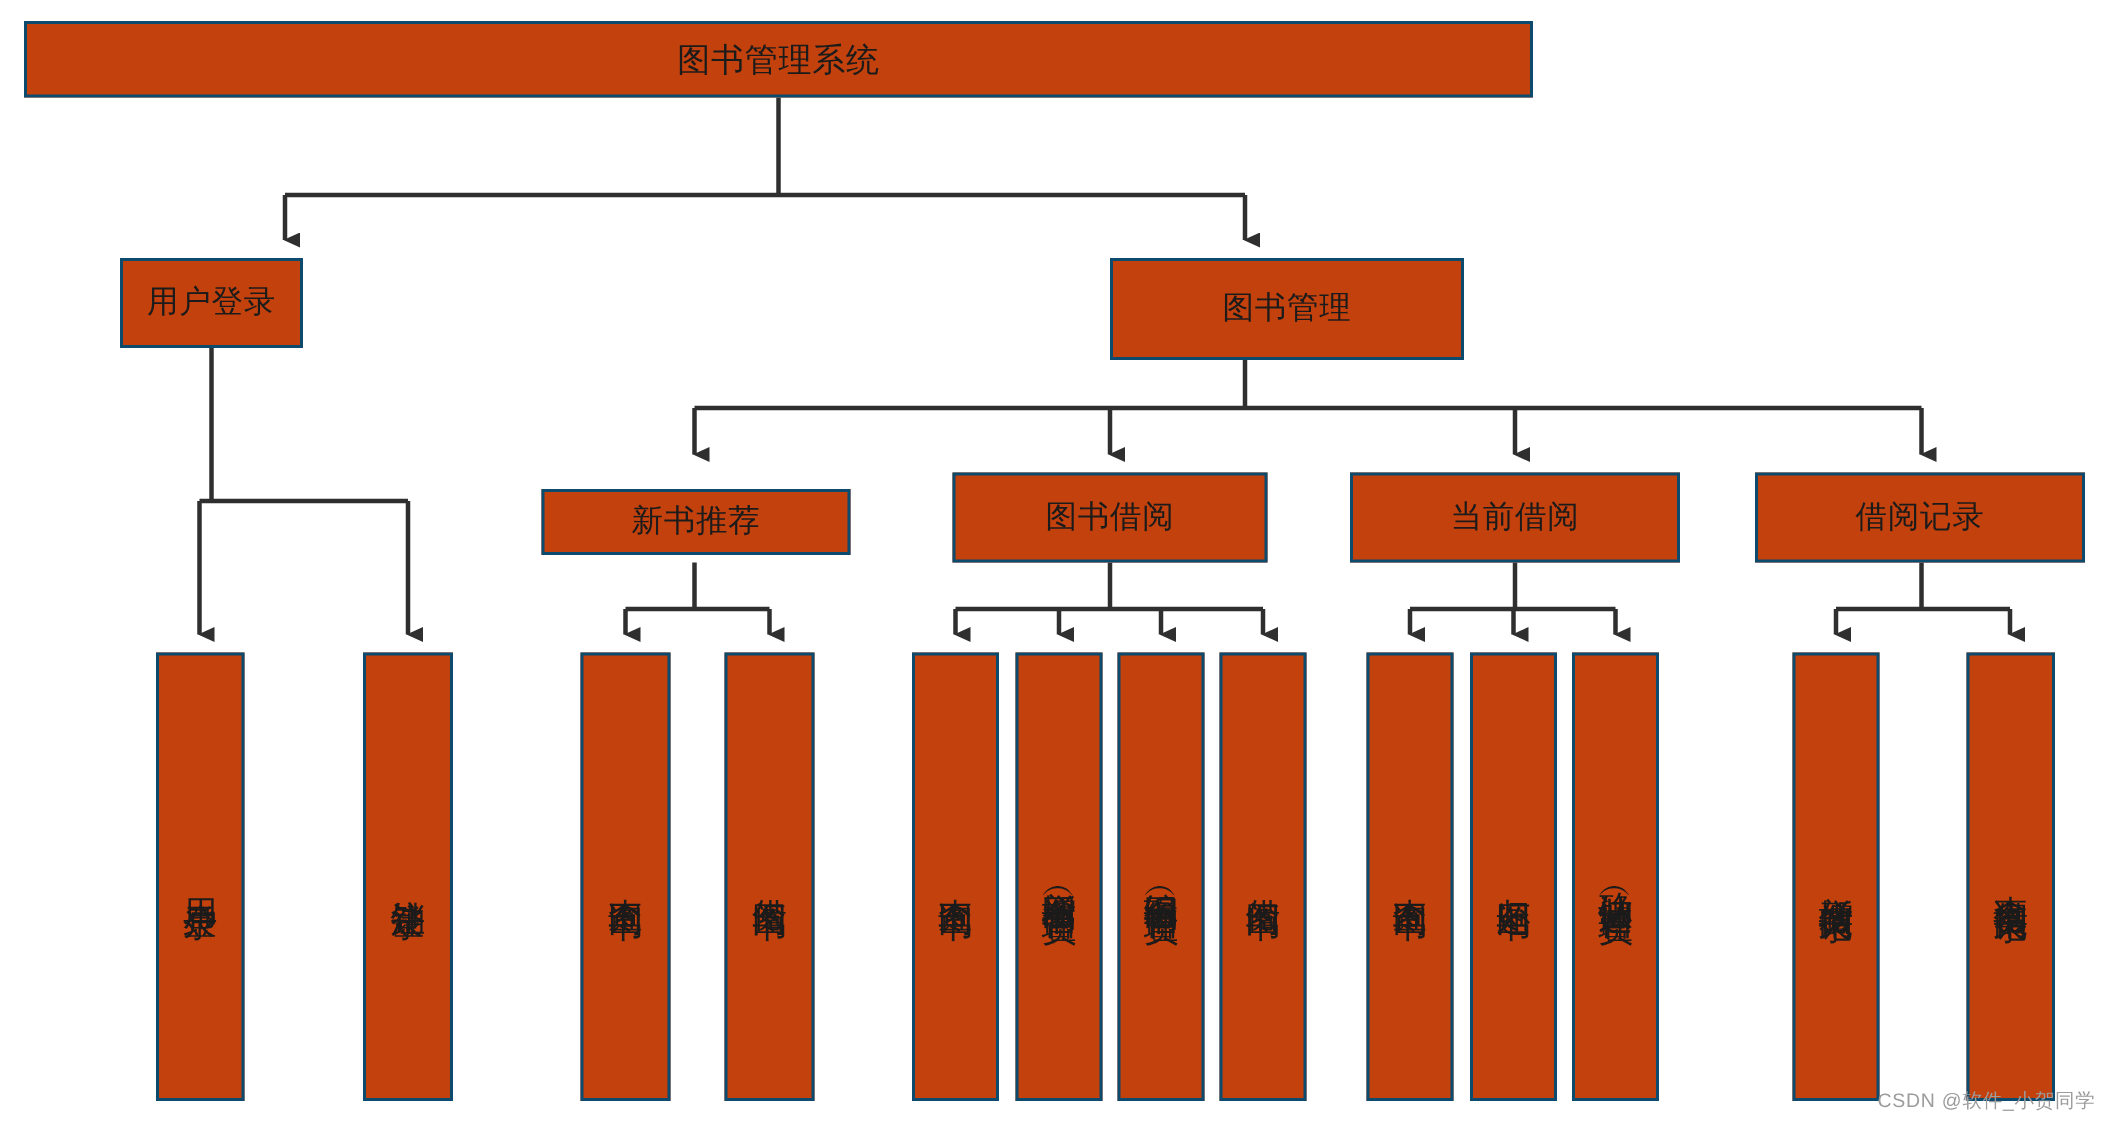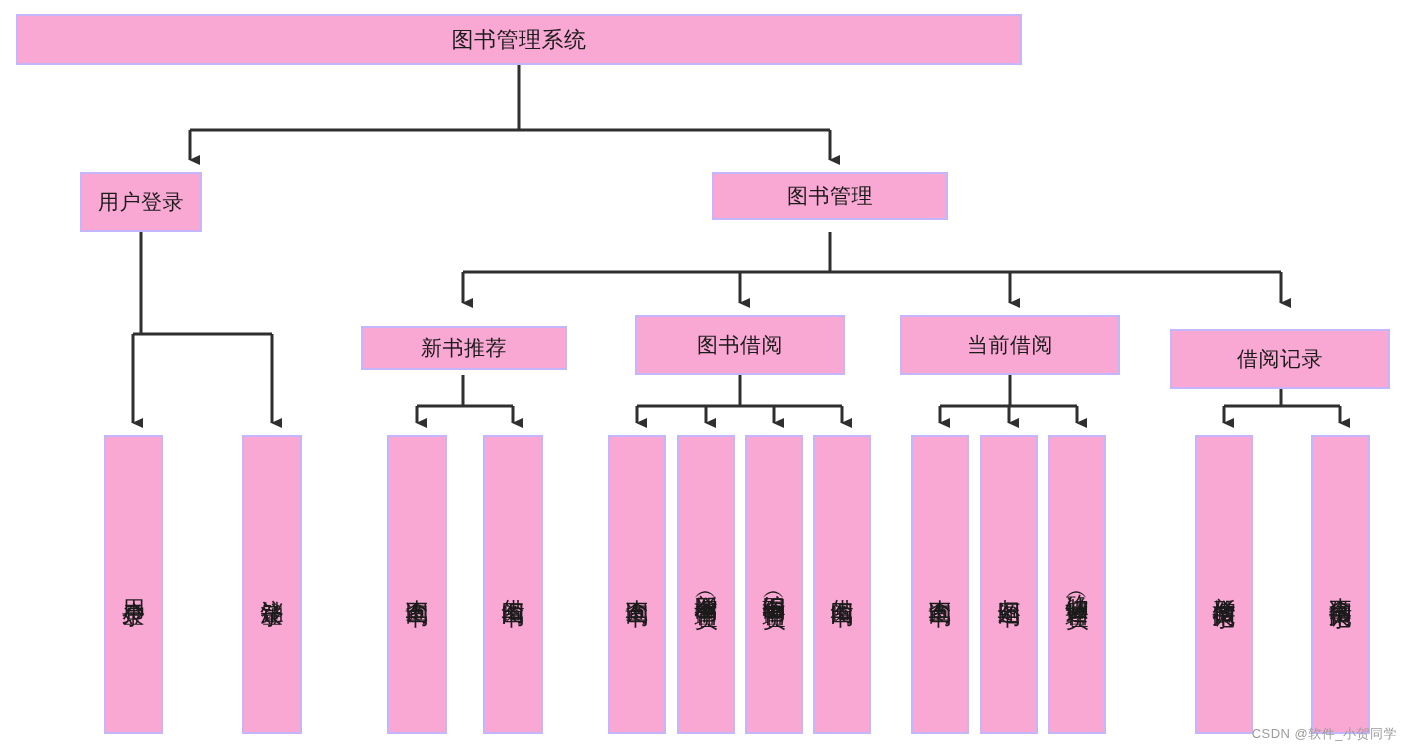--- a/index.html
+++ b/index.html
@@ -20,22 +20,22 @@
   #wires {
     position: absolute;
     left: 0;
     top: 0;
     width: 1405px;
     height: 747px;
   }
   .node {
     position: absolute;
     box-sizing: border-box;
-    background: #f9a8d4;
-    border: 2px solid #c4b5fd;
+    background: #c2410c;
+    border: 2px solid #0c4a6e;
     display: flex;
     align-items: center;
     justify-content: center;
     color: #1b1b1b;
   }
   .node-label {
     display: block;
     text-align: center;
     line-height: 1.08;
     letter-spacing: 0.5px;
@@ -122,34 +122,34 @@
     </g>
   </svg>
 
   <div class="node h-node root" style="left:16px; top:14px; width:1006px; height:51px;">
     <span class="node-label">图书管理系统</span>
   </div>
 
   <div class="node h-node" style="left:80px; top:172px; width:122px; height:60px;">
     <span class="node-label">用户登录</span>
   </div>
-  <div class="node h-node" style="left:712px; top:172px; width:236px; height:48px;align-items:center;">
+  <div class="node h-node" style="left:740px; top:172px; width:236px; height:68px;align-items:center;">
     <span class="node-label">图书管理</span>
   </div>
 
   <div class="node h-node" style="left:361px; top:326px; width:206px; height:44px;">
     <span class="node-label">新书推荐</span>
   </div>
   <div class="node h-node" style="left:900px; top:315px; width:220px; height:60px;">
     <span class="node-label">当前借阅</span>
   </div>
   <div class="node h-node" style="left:635px; top:315px; width:210px; height:60px;">
     <span class="node-label">图书借阅</span>
   </div>
-  <div class="node h-node" style="left:1170px; top:329px; width:220px; height:60px;">
+  <div class="node h-node" style="left:1170px; top:315px; width:220px; height:60px;">
     <span class="node-label">借阅记录</span>
   </div>
 
   <div class="node v-node" style="left:104px; top:435px; width:59px; height:299px;">
     <span class="node-label">用户登录</span>
   </div>
   <div class="node v-node" style="left:242px; top:435px; width:60px; height:299px;">
     <span class="node-label">注销登录</span>
   </div>
 

